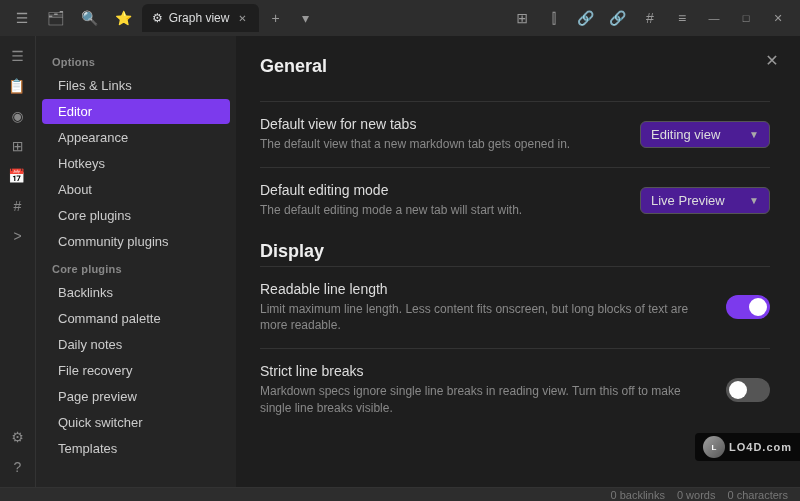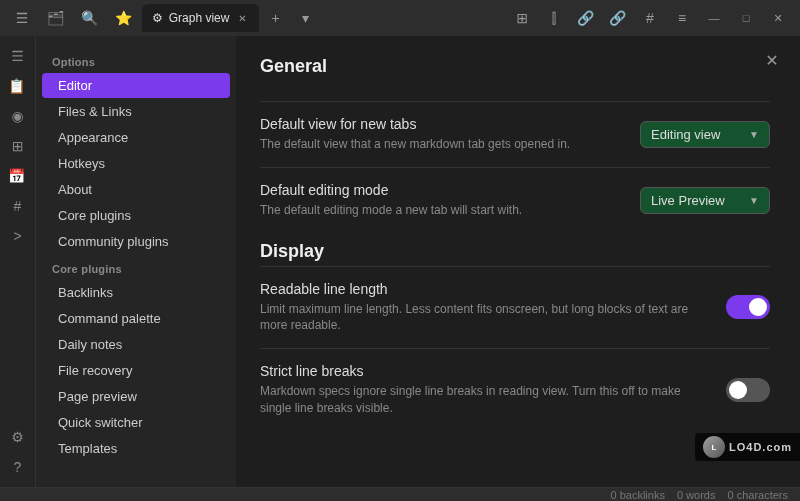--- a/index.html
+++ b/index.html
@@ -202,21 +202,21 @@
       display: flex;
       align-items: center;
       flex-shrink: 0;
     }
 
     
     .dropdown-btn {
       display: flex;
       align-items: center;
       gap: 6px;
-      background: #14532d;
+      background: #4c1d95;
       border: 1px solid #555;
       border-radius: 6px;
       padding: 5px 10px;
       color: #ddd;
       font-size: 13px;
       cursor: pointer;
       min-width: 130px;
       justify-content: space-between;
     }
     .dropdown-arrow { font-size: 10px; color: #aaa; }
@@ -343,22 +343,22 @@
     <div class="icon-sidebar-icon">📅</div>
     <div class="icon-sidebar-icon">#</div>
     <div class="icon-sidebar-icon">&gt;</div>
     <div class="icon-sidebar-spacer"></div>
     <div class="icon-sidebar-icon">⚙</div>
     <div class="icon-sidebar-icon">?</div>
   </div>
 
   <div class="nav-sidebar">
     <div class="nav-section-label">Options</div>
+    <div class="nav-item">Files &amp; Links</div>
     <div class="nav-item active">Editor</div>
-    <div class="nav-item">Files &amp; Links</div>
     <div class="nav-item">Appearance</div>
     <div class="nav-item">Hotkeys</div>
     <div class="nav-item">About</div>
     <div class="nav-item">Core plugins</div>
     <div class="nav-item">Community plugins</div>
 
     <div class="nav-section-label">Core plugins</div>
     <div class="nav-item">Backlinks</div>
     <div class="nav-item">Command palette</div>
     <div class="nav-item">Daily notes</div>

